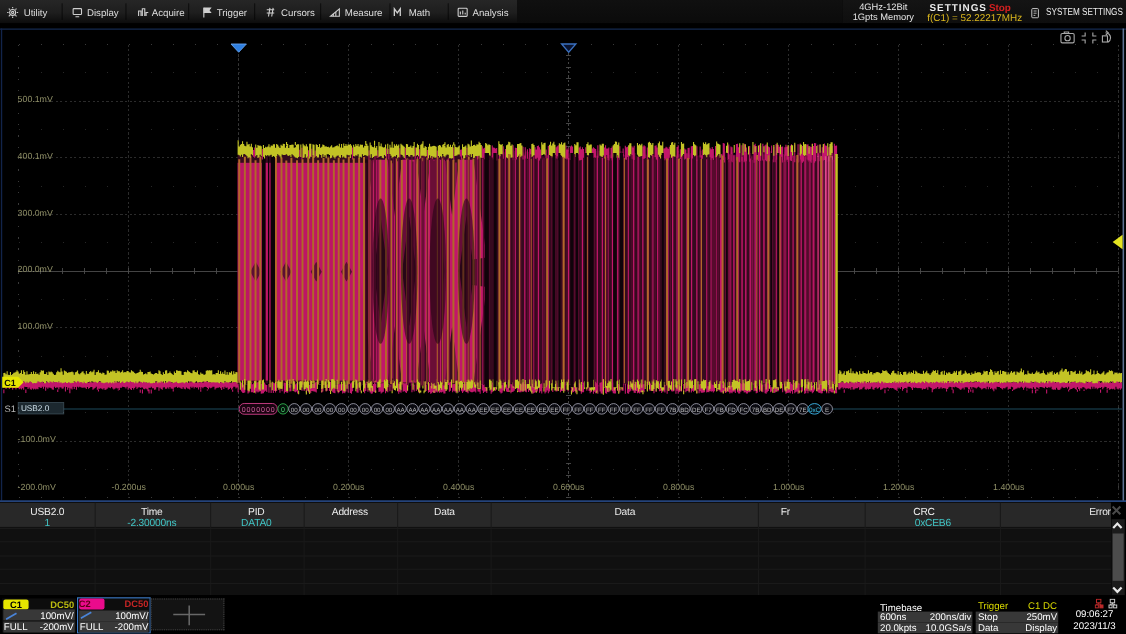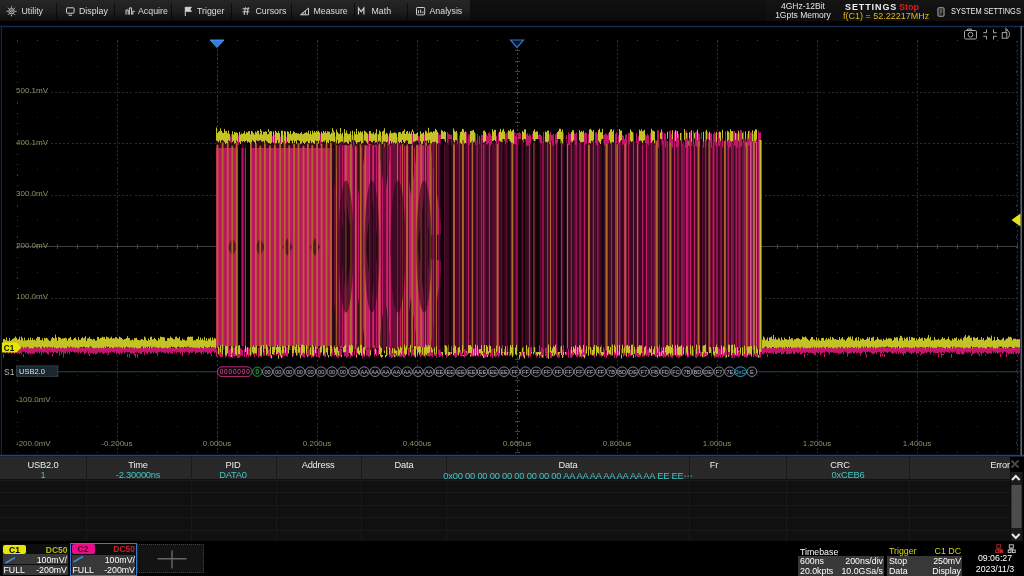--- a/index.html
+++ b/index.html
@@ -287,21 +287,20 @@
  <div class="th" style="left:233px">PID</div>
       <div class="th" style="left:318px">Address</div>
  <div class="th" style="left:404px">Data</div>
       <div class="th" style="left:568px">Data</div>
  <div class="th" style="left:714px">Fr</div>
       <div class="th" style="left:840px">CRC</div>
  <div class="th" style="left:1000px">Error</div>
  <div class="td" style="left:43px">1</div>
       <div class="td" style="left:138px">-2.30000ns</div>
  <div class="td" style="left:233px">DATA0</div>
- <div class="td" style="left:568px;white-space:nowrap">0x00 00 00 00 00 00 00 00 00 AA AA AA AA AA AA AA EE EE⋯</div>
  <div class="td" style="left:848px">0xCEB6</div>
  <div class="rline" style="top:23px"></div>
       <div class="rline" style="top:35.5px"></div>
  <div class="rline" style="top:48px"></div>
       <div class="rline" style="top:60.5px"></div>
  <div class="rline" style="top:73px"></div>
 </div>
 <svg class="abs" style="left:1008px;top:456px" width="16" height="90" viewBox="0 0 16 90">
  <path d="M3.5 4.5l7 7M10.5 4.5l-7 7" stroke="#4a4a4a" stroke-width="1.8"></path>
  <rect x="2.5" y="16" width="12" height="70" fill="#1b1b1b"></rect>
@@ -316,21 +315,21 @@
   <div class="chrow" style="top:10.5px"></div>
         <div class="chrow" style="top:21px"></div>
   <svg class="abs" style="left:3px;top:12px" width="11" height="8">
           <path d="M0.5 7L10 1.5" stroke="#4a84d8" stroke-width="1.6"></path>
         </svg>
   <div style="position:absolute;right:1.5px;top:11px">100mV/</div>
   <div style="position:absolute;left:2px;top:21.5px">FULL</div>
   <div style="position:absolute;right:1.5px;top:21.5px">-200mV</div>
  </div>
  <div class="chbox" style="left:70px;border:1.5px solid #3a7ac8;top:1.5px;height:33px">
-  <div style="position:absolute;left:0.5px;top:0.5px;width:23px;height:9.5px;background:#ea0b8c;border-radius:2px;color:#5a0012;font-weight:bold;font-size:8.5px;text-align:center;line-height:10px">C2</div>
+  <div style="position:absolute;left:0.5px;top:0.5px;width:23px;height:9.5px;background:#ea0b8c;border-radius:2px;color:#5a0012;font-weight:bold;font-size:8.5px;text-align:left;line-height:10px">C2</div>
   <div style="position:absolute;right:1px;top:0.5px;color:#c42525;font-size:8.5px;font-weight:bold">DC50</div>
   <div class="chrow" style="top:11px;left:0.5px;width:63px"></div>
         <div class="chrow" style="top:21.5px;left:0.5px;width:63px"></div>
   <svg class="abs" style="left:2px;top:11.5px" width="11" height="8">
           <path d="M0.5 7L10 1.5" stroke="#4a84d8" stroke-width="1.6"></path>
         </svg>
   <div style="position:absolute;right:1px;top:11px">100mV/</div>
   <div style="position:absolute;left:1.5px;top:21.5px">FULL</div>
   <div style="position:absolute;right:1px;top:21.5px">-200mV</div>
  </div>

